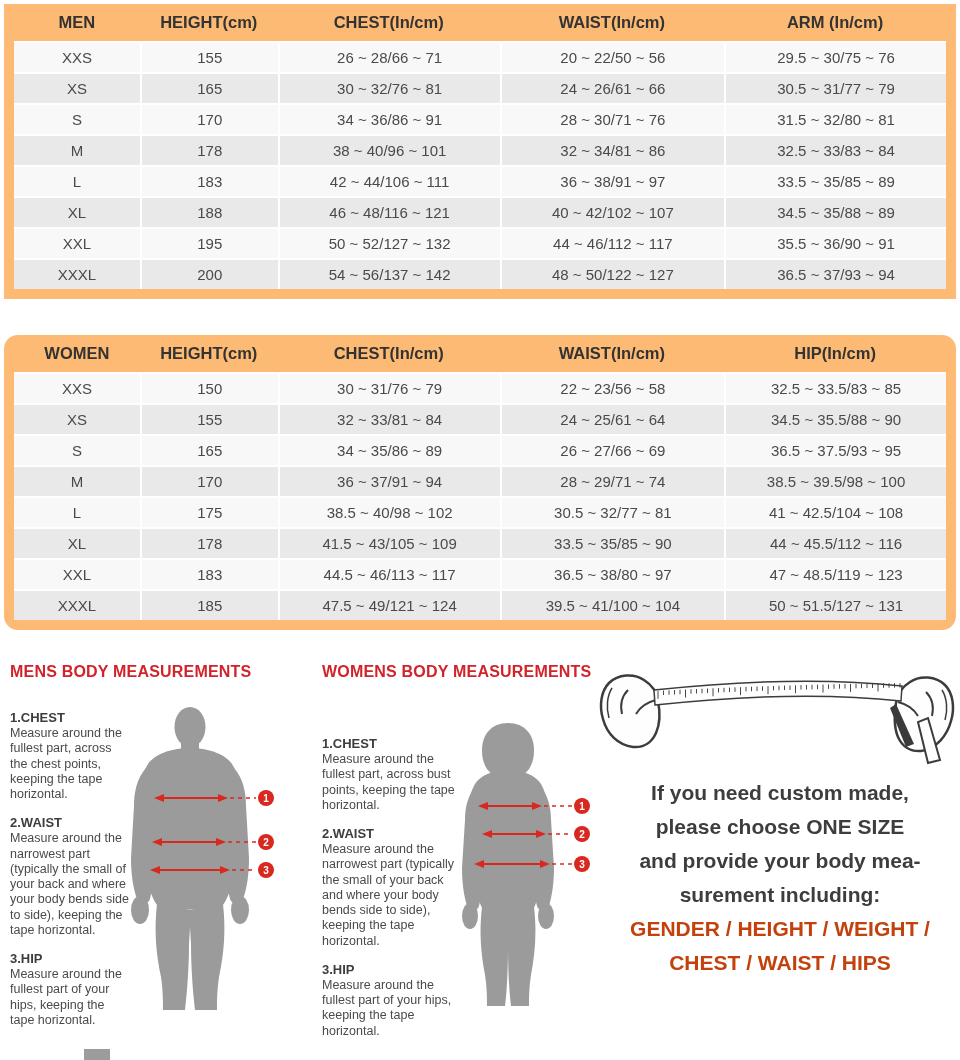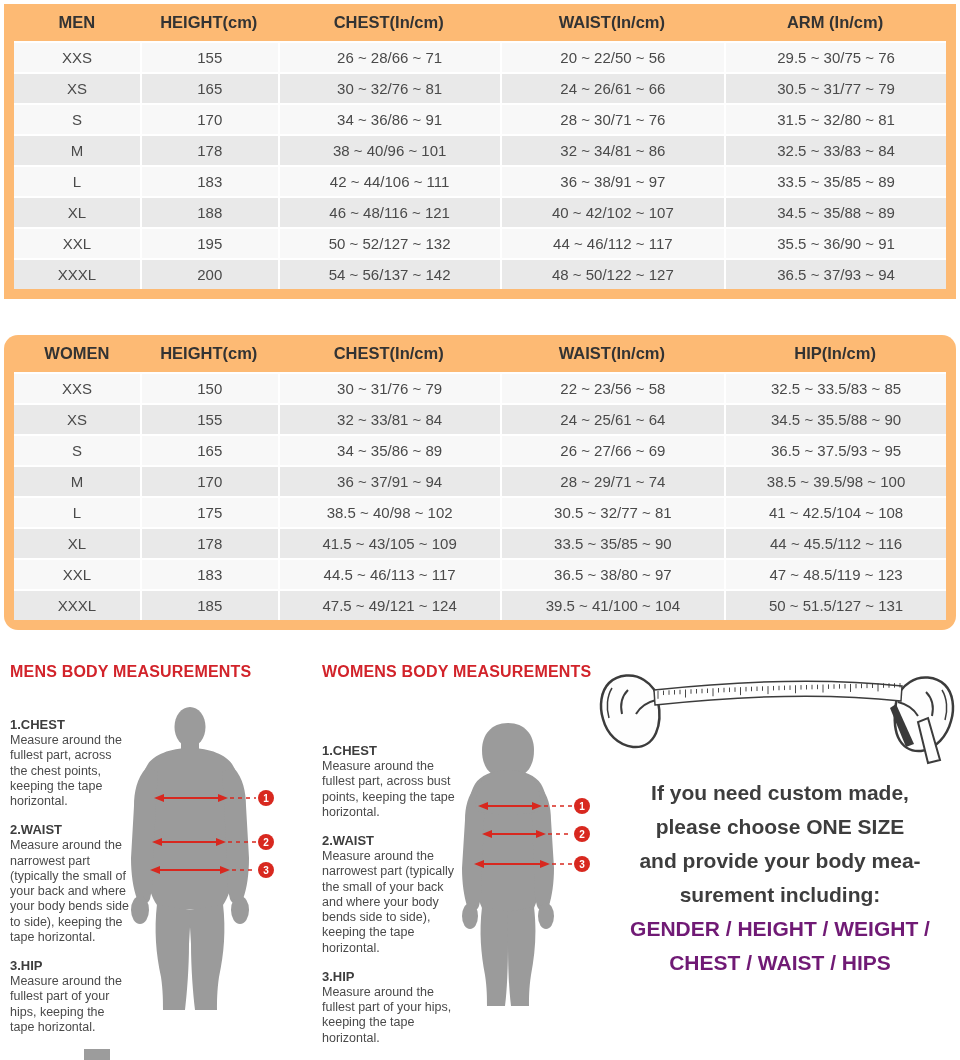--- a/index.html
+++ b/index.html
@@ -30,39 +30,39 @@
   .bottom { position:relative; height:400px; }
   .guide-title {
     position:absolute; font-size:16px; font-weight:bold; color:#d2232a; letter-spacing:0.2px;
   }
   .guide-title.men { left:10px; top:33px; }
   .guide-title.women { left:322px; top:33px; }
   .guide-body { position:absolute; }
   .guide-body.men { left:10px; top:80px; width:122px; }
   .guide-body.women { left:322px; top:106px; width:142px; }
   .gsec { margin-bottom:13px; }
-  .glabel { font-size:13px; font-weight:bold; color:#3d3d3d; margin-bottom:1px;margin-top:7px; }
+  .glabel { font-size:13px; font-weight:bold; color:#3d3d3d; margin-bottom:1px; }
   .gtext { font-size:12.5px; color:#4a4a4a; line-height:1.22; }
 
   .fig { position:absolute; }
   .fig.male { left:128px; top:76px; }
   .fig.female { left:446px; top:92px; }
   .fig-fill { fill:#9b9b9b; }
   .mk-line { stroke:#d8281f; stroke-width:2; }
   .mk-dash { stroke:#d8281f; stroke-width:1.5; stroke-dasharray:4 4; }
   .mk-head { fill:#d8281f; }
   .mk-circ { fill:#d8281f; }
   .mk-num { fill:#ffffff; font-size:10px; font-weight:bold; text-anchor:middle; font-family:"Liberation Sans",sans-serif; }
 
   .tape { position:absolute; left:598px; top:22px; }
   .tape .ink { stroke:#3c3c3c; fill:#fefefe; }
 
   .note { position:absolute; left:604px; top:146px; width:352px; text-align:center; }
   .note-line { font-size:21px; font-weight:bold; color:#3d3d3d; line-height:34px; }
-  .note-line.red { color:#701a75; }
+  .note-line.red { color:#c2410c; }
 
   .stray-bar { position:absolute; left:84px; top:1049px; width:26px; height:11px; background:#9c9c9c; }
 </style>
 </head>
 <body>
 
 <div class="tbl-wrap men">
   <table class="size-tbl">
     <colgroup>
         <col class="c0">

